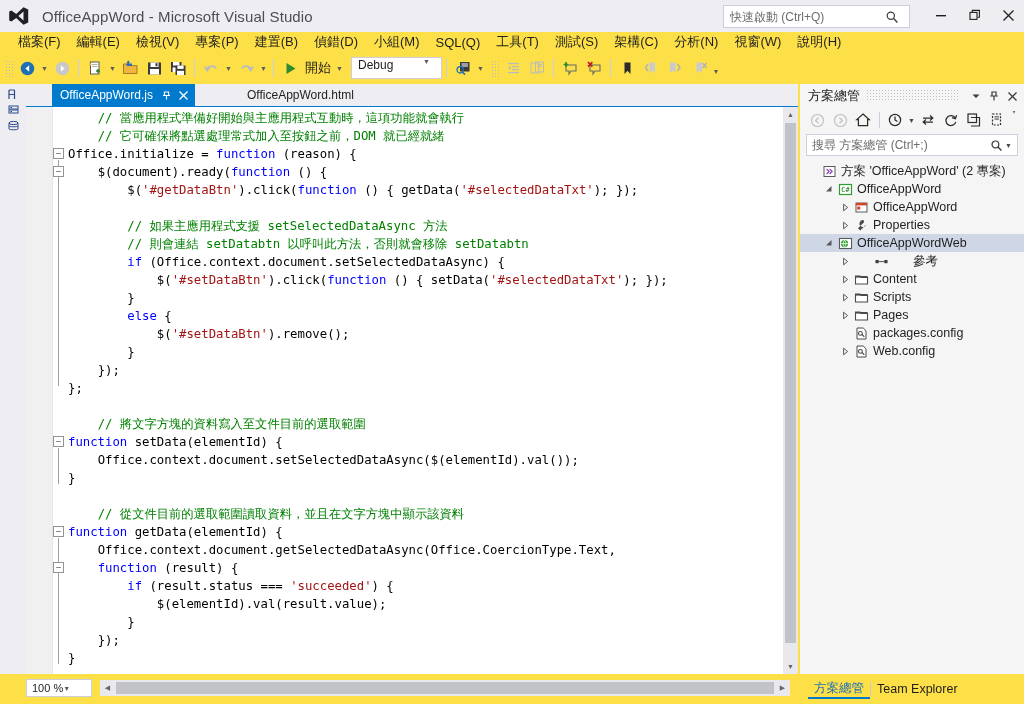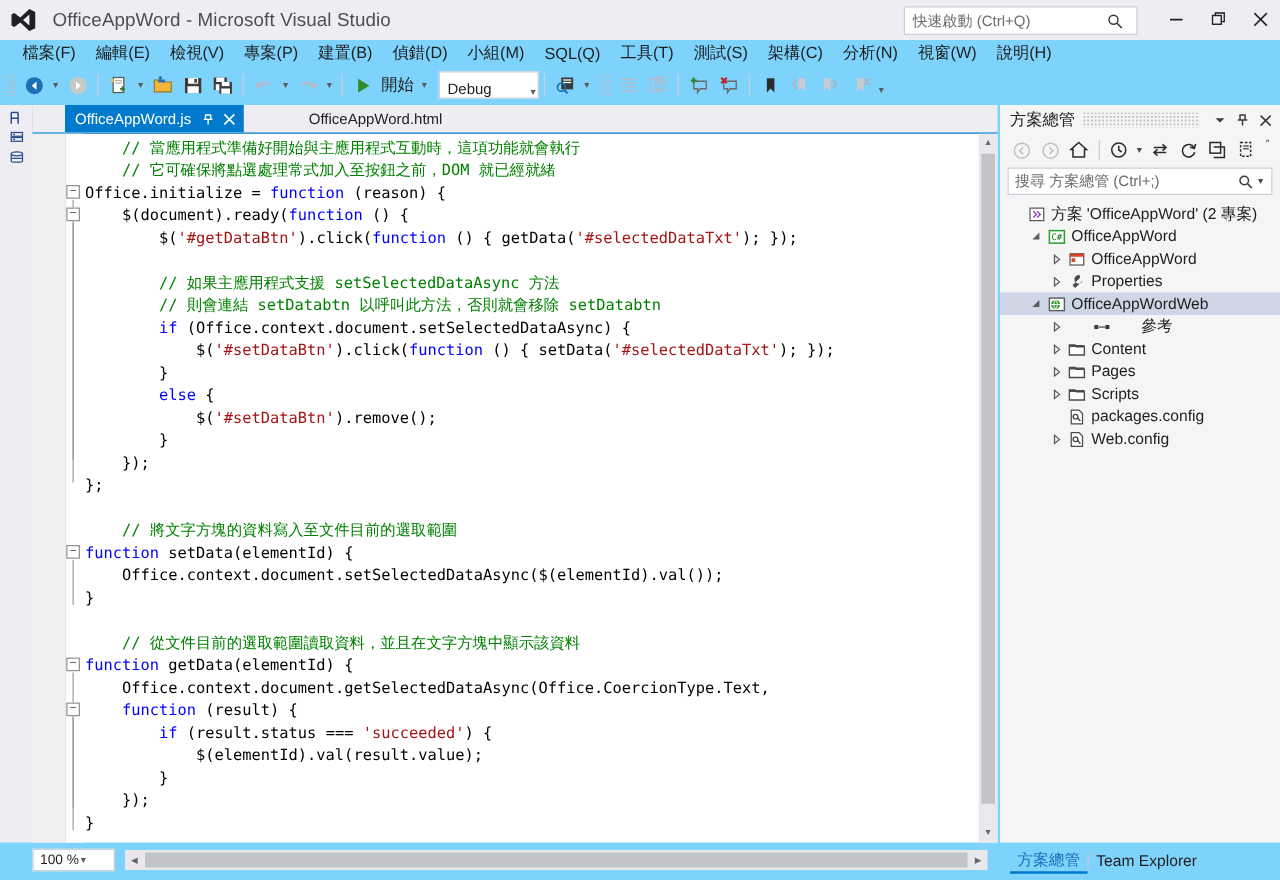--- a/index.html
+++ b/index.html
@@ -6,21 +6,21 @@
     margin: 0; padding: 0;
     width: 1024px; height: 704px;
     overflow: hidden;
     background: #eeeef2;
     font-family: "Liberation Sans", sans-serif;
     -webkit-font-smoothing: antialiased;
   }
   #app {
     position: relative;
     width: 1024px; height: 704px;
-    background: #7dd3fc;
+    background: #fde047;
     text-decoration: underline;
   }
 
   
   .titlebar {
     position: absolute; left: 0; top: 0; width: 1024px; height: 32px;
     background: #eeeef2;
     display: flex; align-items: center;
   }
   .vs-logo {
@@ -78,22 +78,22 @@
     justify-content: center; margin: 0 1px;
   }
   .tb-sep { width: 1px; height: 18px; background: #cccedb; margin: 0 4px; }
   .tb-caret {
     width: 11px; height: 22px; display: flex; align-items: center;
     justify-content: center; font-size: 7px; color: #5a5a5a;
   }
   .tb-start-label { font-size: 13px; color: #1e1e1e; padding: 0 3px; }
   .tb-combo {
     height: 20px; width: 72px; background: #fff; border: 1px solid #cccedb;
-    display: flex; align-items: flex-end; justify-content: space-between;
-    font-size: 12px; color: #1e1e1e; padding: 0 0 0 6px; margin-left: 6px;
+    display: flex; align-items: flex-start; justify-content: space-between;
+    font-size: 12px; color: #1e1e1e; padding: 0 11px 0 6px; margin-left: 6px;
   }
   .tb-overflow { font-size: 8px; color: #5a5a5a; padding: 6px 3px 0 3px; }
 
   
   .leftstrip {
     position: absolute; left: 0; top: 84px; width: 26px; height: 590px;
     background: #eeeef2;
   }
   .leftstrip-icons {
     position: absolute; left: 4px; top: 88px; width: 20px;
@@ -752,35 +752,35 @@
             <svg width="9" height="9" viewBox="0 0 9 9">
               <path d="M2.6 1.2 L6.6 4.5 L2.6 7.8 Z" fill="none" stroke="#5a5a5a" stroke-width="1"></path>
             </svg>
           </div>
           <div class="se-ico">
             <svg width="15" height="15" viewBox="0 0 15 15">
               <path d="M1.5 4 L6 4 L7 5.4 L13.5 5.4 L13.5 12 L1.5 12 Z" fill="#fff" stroke="#4a4a4a" stroke-width="1.1"></path>
               <rect x="1.5" y="4" width="12" height="1.6" fill="#4a4a4a"></rect>
             </svg>
           </div>
-          <div class="se-label">Pages</div>
+          <div class="se-label">Scripts</div>
         </div>
         <div class="se-row" style="padding-left: 38px;">
           <div class="se-exp">
             <svg width="9" height="9" viewBox="0 0 9 9">
               <path d="M2.6 1.2 L6.6 4.5 L2.6 7.8 Z" fill="none" stroke="#5a5a5a" stroke-width="1"></path>
             </svg>
           </div>
           <div class="se-ico">
             <svg width="15" height="15" viewBox="0 0 15 15">
               <path d="M1.5 4 L6 4 L7 5.4 L13.5 5.4 L13.5 12 L1.5 12 Z" fill="#fff" stroke="#4a4a4a" stroke-width="1.1"></path>
               <rect x="1.5" y="4" width="12" height="1.6" fill="#4a4a4a"></rect>
             </svg>
           </div>
-          <div class="se-label">Scripts</div>
+          <div class="se-label">Pages</div>
         </div>
         <div class="se-row" style="padding-left: 38px;">
           <div class="se-exp"></div>
           <div class="se-ico">
             <svg width="15" height="15" viewBox="0 0 15 15">
               <path d="M3 2 L9.2 2 L12 4.8 L12 13 L3 13 Z" fill="#fff" stroke="#4a4a4a" stroke-width="1"></path>
               <circle cx="6.4" cy="7.4" r="1.9" fill="none" stroke="#4a4a4a" stroke-width="1.1"></circle>
               <path d="M8 8.4 L10.3 10.8" stroke="#4a4a4a" stroke-width="1.2"></path>
             </svg>
           </div>

